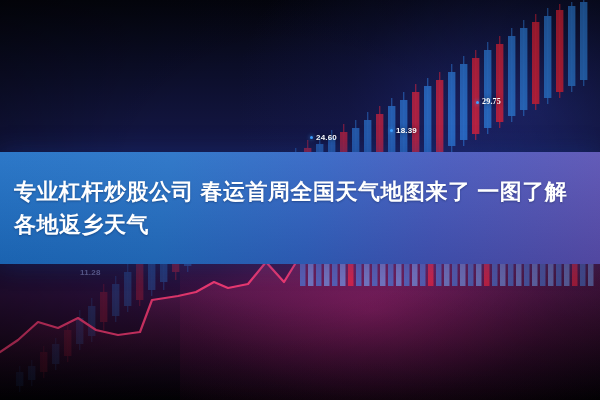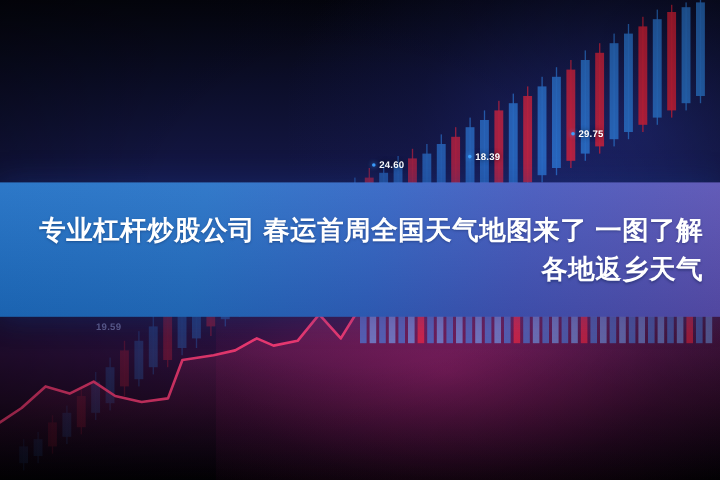--- a/index.html
+++ b/index.html
@@ -66,21 +66,21 @@
        #5052b6 88%,
        #5a4fb2 100%);
     box-shadow:0 0 22px rgba(20,60,140,.35);
   }
   .banner-shade{
     position:absolute;inset:0;
     background:linear-gradient(180deg, rgba(255,255,255,.07) 0%, rgba(0,0,0,.10) 100%);
   }
   .banner-text{
     position:absolute;left:0;right:0;top:50%;transform:translateY(-50%);
-    text-align:right;
+    text-align:left;
     color:#ffffff;
     font-size:22px;font-weight:bold;line-height:33px;
     letter-spacing:.5px;
     padding:0 14px;
     box-sizing:border-box;
     text-shadow:0 1px 2px rgba(0,20,60,.35);
   }
 </style>
 </head>
 <body>
@@ -249,24 +249,24 @@
       <path id="areaPath" fill="url(#areaFill)" stroke="none" d="M0,400 L0,352 L18,340 L38,322 L58,328 L78,318 L96,330 L118,335 L140,332 L152,300 L178,296 L196,292 L214,282 L228,288 L248,284 L266,262 L284,282 L300,256 L318,244 L338,244 L360,240 L380,238 L400,232 L420,228 L442,222 L464,216 L486,210 L510,206 L534,200 L560,194 L600,188 L600,400 Z"></path>
       <polyline id="linePath" fill="none" stroke="#ef3a72" stroke-width="2.2" stroke-linejoin="round" stroke-linecap="round" opacity="0.95" points="0,352 18,340 38,322 58,328 78,318 96,330 118,335 140,332 152,300 178,296 196,292 214,282 228,288 248,284 266,262 284,282 300,256 318,244 338,244 360,240 380,238 400,232 420,228 442,222 464,216 486,210 510,206 534,200 560,194 600,188"></polyline>
     </g>
   </svg>
 
   <div class="bg-vignette"></div>
 
   <div id="annots">
       <div class="vlabel" style="left: 310px; top: 133px;"><span class="dot"></span><span>24.60</span></div>
       <div class="vlabel" style="left: 390px; top: 126px;"><span class="dot"></span><span>18.39</span></div>
-      <div class="vlabel" style="left: 476px; top: 107px;"><span class="dot"></span><span>29.75</span></div>
+      <div class="vlabel" style="left: 476px; top: 97px; font-family: Liberation Serif, serif;"><span class="dot"></span><span>29.75</span></div>
       <div class="vlabel dim" style="left: 160px; top: 198px;"><span>18.07</span></div>
       <div class="vlabel" style="left: 245px; top: 249px;"><span class="dot"></span><span>18.75</span></div>
-      <div class="vlabel dim" style="left: 80px; top: 268px;"><span>19.59</span></div>
+      <div class="vlabel dim" style="left: 80px; top: 268px;"><span>11.28</span></div>
     </div>
 
   <div class="banner">
     <div class="banner-shade"></div>
     <div class="banner-text">专业杠杆炒股公司 春运首周全国天气地图来了 一图了解各地返乡天气</div>
   </div>
 
 </div>
 
 </body></html>

